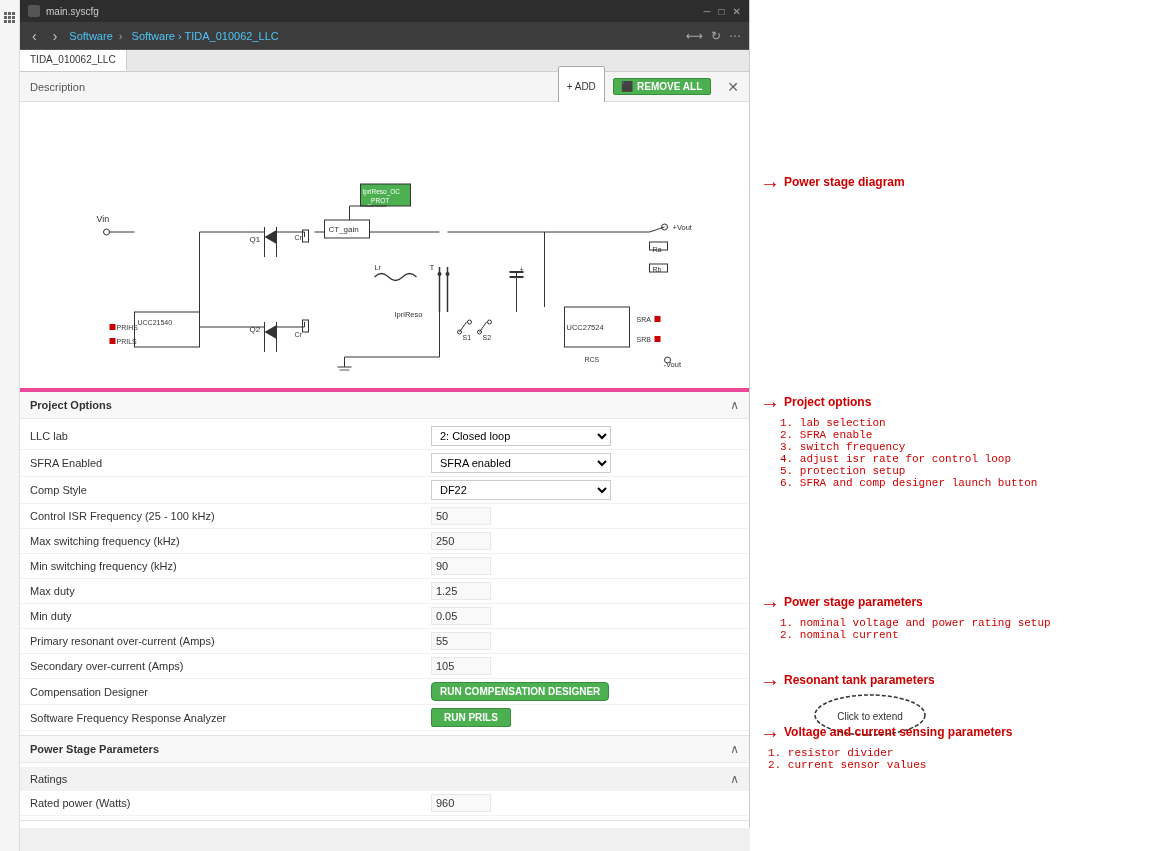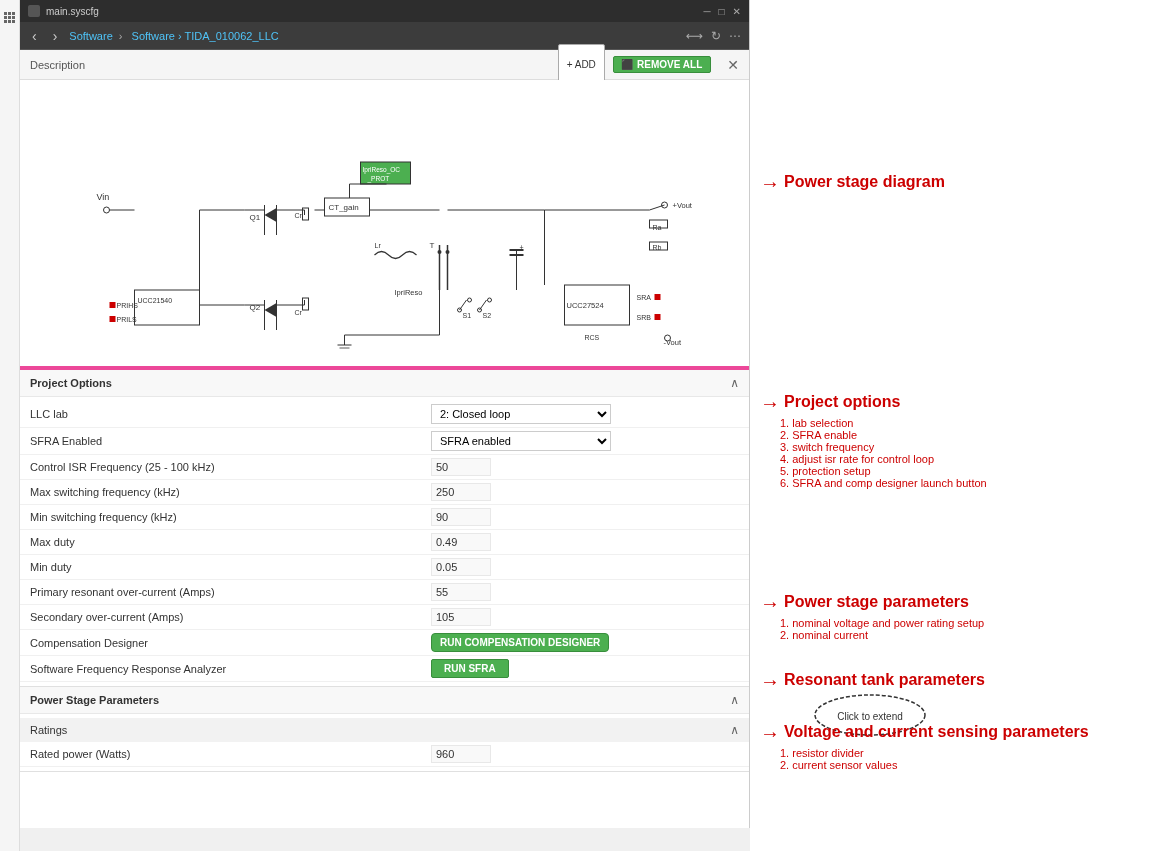--- a/index.html
+++ b/index.html
@@ -57,22 +57,22 @@
     .options-table td:last-child { font-size: 11px; color: #333; }
 
     .select-field { width: 180px; height: 20px; font-size: 11px; border: 1px solid #ccc; background: #fff; padding: 1px 4px; }
     .text-value { font-size: 11px; color: #333; padding: 2px 4px; background: #f9f9f9; border: 1px solid #e8e8e8; display: inline-block; min-width: 60px; }
     .btn-run { background: #4caf50; border: 1px solid #388e3c; padding: 3px 8px; font-size: 10px; cursor: pointer; color: #fff; border-radius: 4px; font-weight: bold; }
     .btn-sfra { background: #4caf50; border: 1px solid #388e3c; padding: 3px 12px; font-size: 10px; cursor: pointer; color: #fff; border-radius: 2px; font-weight: bold; }
 
     
     .ratings-header { background: #f2f2f2; padding: 5px 10px; display: flex; justify-content: space-between; align-items: center; cursor: pointer; }
     .ratings-title { font-size: 11px; color: #333; }
-    .red-text { color: #cc0000; font-size: 11px; }
-    .red-bold { color: #cc0000; font-size: 16px; font-weight: bold; }
+    .red-text { color: #cc0000; font-size: 11px; font-family: Liberation Mono, monospace; }
+    .red-bold { color: #cc0000; font-size: 12px; font-weight: bold; }
 
     .app-wrapper { display: flex; width: 1164px; }
     .left-section { display: flex; width: 750px; flex-shrink: 0; }
     .right-section { width: 414px; padding: 10px 15px; background: #fff; position: relative; overflow: hidden; }
 
     .panel-body { padding: 4px 0; }
 
     
     .tab-row { height: 22px; background: #e8e8e8; border-bottom: 1px solid #ccc; display: flex; align-items: stretch; }
     .tab-item { padding: 0 12px; font-size: 10px; display: flex; align-items: center; background: #d4e8fa; border-right: 1px solid #ccc; cursor: pointer; color: #333; }
@@ -122,20 +122,25 @@
           Software <span>›</span>
           <span style="color:#4fc3f7;">Software › TIDA_010062_LLC</span>
         </span>
         <div class="nav-icons">
           <span class="nav-icon">⟷</span>
           <span class="nav-icon">↻</span>
           <span class="nav-icon">⋯</span>
         </div>
       </div>
 
+      <div class="tab-row">
+        <div class="tab-item active" style="font-size:10px;background:#fff;padding:0 10px;">
+          TIDA_010062_LLC
+        </div>
+      </div>
 
       <div class="toolbar">
         <span class="toolbar-desc">Description</span>
         <div style="flex:1;"></div>
         <button class="btn-add">+ ADD</button>
         <button class="btn-remove-all">⬛ REMOVE ALL</button>
         <span class="close-btn">✕</span>
       </div>
 
       <div class="main-content">
@@ -289,40 +294,48 @@
 
                 <tr>
                   <td>SFRA Enabled</td>
                   <td>
                     <select class="select-field">
                       <option>SFRA enabled</option>
                     </select>
                   </td>
                 </tr>
 
+                <tr>
+                  <td>Comp Style</td>
+                  <td>
+                    <select class="select-field">
+                      <option>DF22</option>
+                    </select>
+                  </td>
+                </tr>
 
 
                 <tr>
                   <td>Control ISR Frequency (25 - 100 kHz)</td>
                   <td><span class="text-value">50</span></td>
                 </tr>
 
                 <tr>
                   <td>Max switching frequency (kHz)</td>
                   <td><span class="text-value">250</span></td>
                 </tr>
 
                 <tr>
                   <td>Min switching frequency (kHz)</td>
                   <td><span class="text-value">90</span></td>
                 </tr>
 
                 <tr>
                   <td>Max duty</td>
-                  <td><span class="text-value">0.49</span></td>
+                  <td><span class="text-value">1.25</span></td>
                 </tr>
 
                 <tr>
                   <td>Min duty</td>
                   <td><span class="text-value">0.05</span></td>
                 </tr>
 
                 <tr>
                   <td>Primary resonant over-current (Amps)</td>
                   <td><span class="text-value">55</span></td>
@@ -337,21 +350,21 @@
                 <tr>
                   <td>Compensation Designer</td>
                   <td>
                     <button class="btn-run">RUN COMPENSATION DESIGNER</button>
                   </td>
                 </tr>
 
                 <tr>
                   <td>Software Frequency Response Analyzer</td>
                   <td>
-                    <button class="btn-sfra">RUN SFRA</button>
+                    <button class="btn-sfra">RUN PRILS</button>
                   </td>
                 </tr>
               </tbody>
             </table>
           </div>
         </div>
 
         <div class="section-panel">
           <div class="section-header">
             <span class="section-title">Power Stage Parameters</span>
@@ -422,19 +435,19 @@
         <ellipse cx="60" cy="25" rx="55" ry="20" fill="none" stroke="#333" stroke-width="1.5" stroke-dasharray="4,2"></ellipse>
         <text x="60" y="30" font-family="Arial" font-size="10" fill="#333" text-anchor="middle">Click to extend</text>
       </svg>
     </div>
 
     <div style="position:absolute; top:720px; left:10px;">
       <div style="display:flex; align-items:center;">
         <span style="color:#cc0000; font-size:20px; margin-right:4px;">→</span>
         <span class="red-bold">Voltage and current sensing parameters</span>
       </div>
-      <div style="margin-left:20px; margin-top:4px;">
+      <div style="margin-left:8px; margin-top:4px;">
         <div class="red-text">1. resistor divider</div>
         <div class="red-text">2. current sensor values</div>
       </div>
     </div>
   </div>
 </div>
 
 </body></html>

